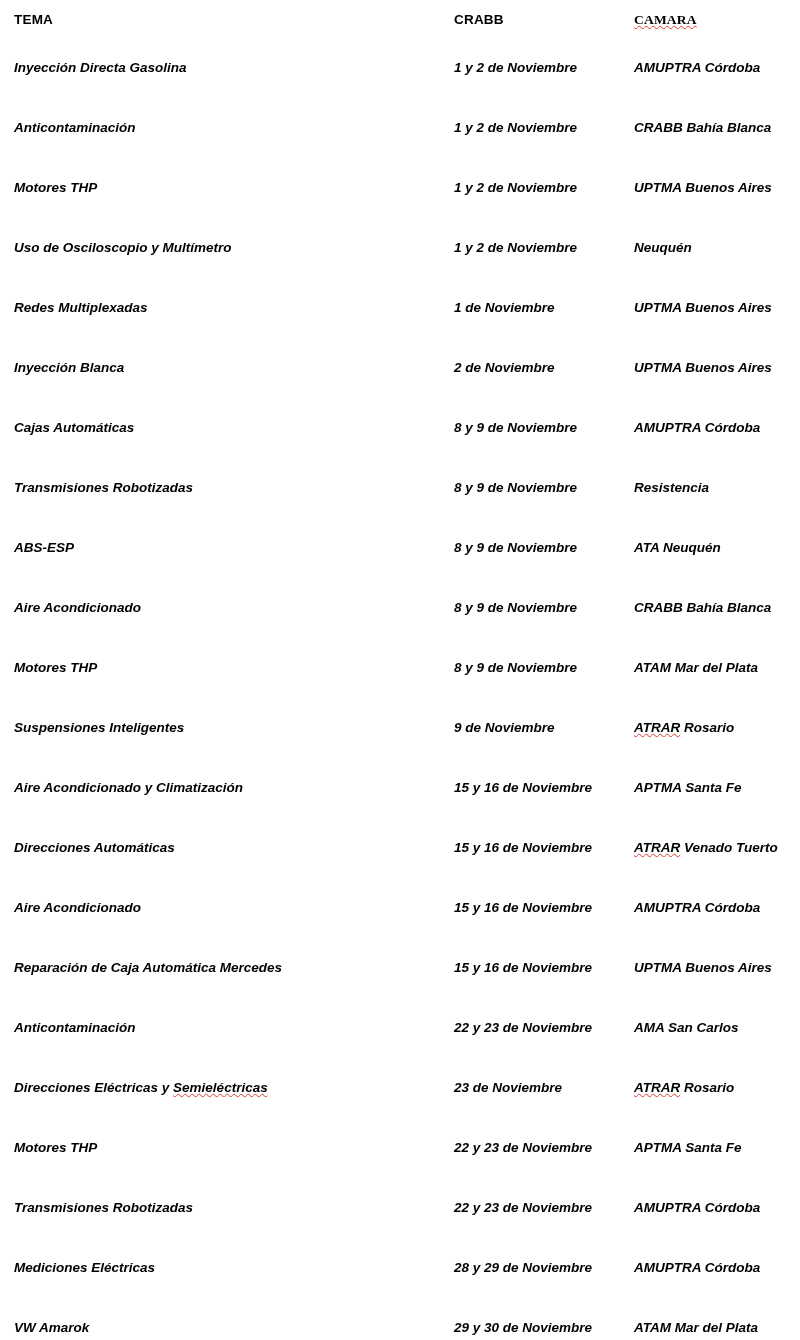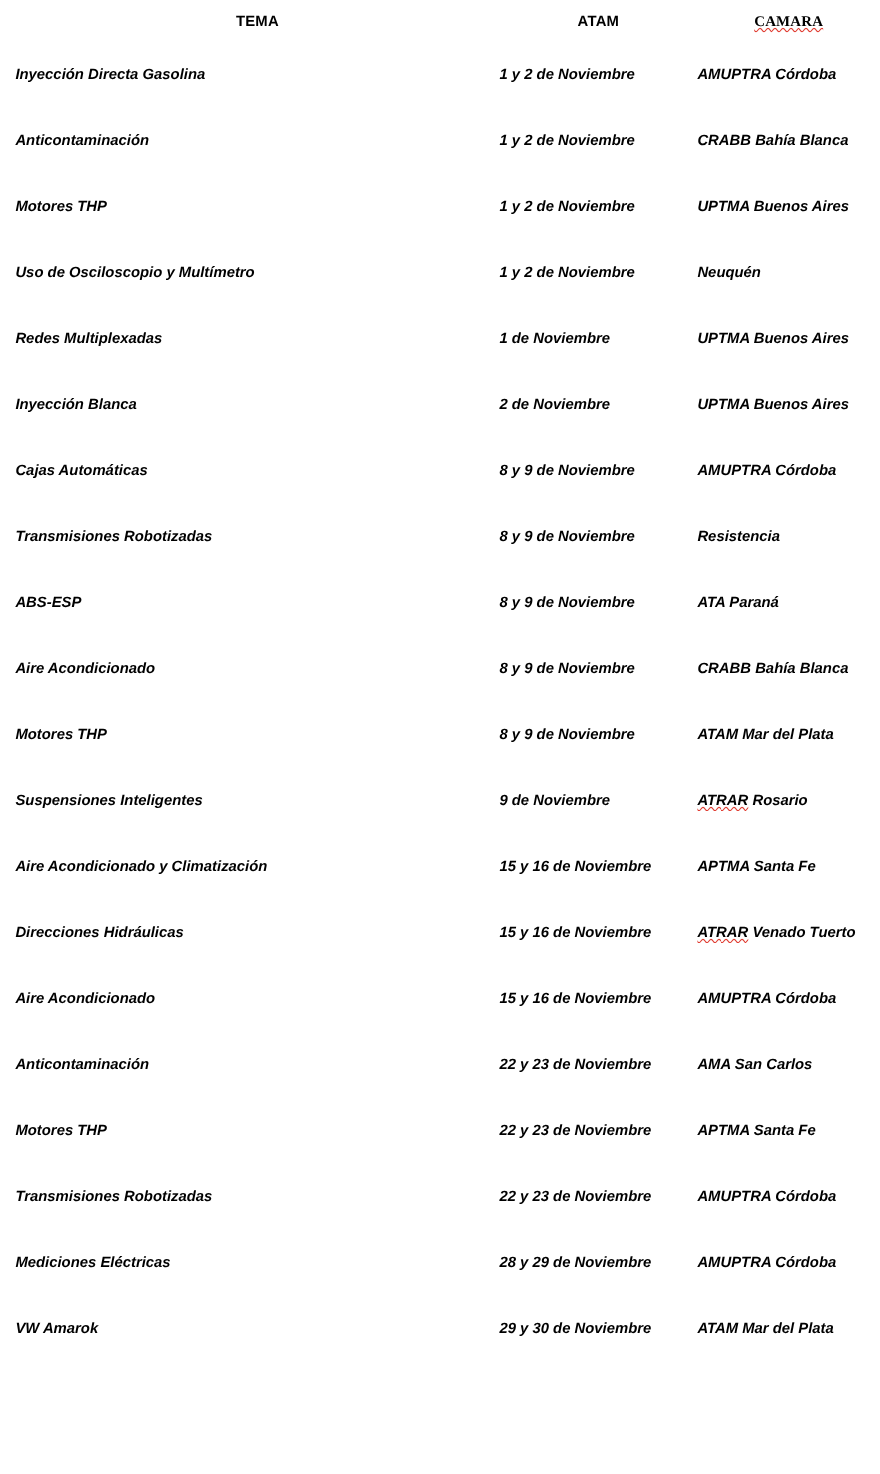--- a/index.html
+++ b/index.html
@@ -24,21 +24,21 @@
   table.schedule {
     width: 100%;
     border-collapse: collapse;
     table-layout: fixed;
   }
   table.schedule col.c-tema   { width: 440px; }
   table.schedule col.c-fecha  { width: 180px; }
   table.schedule col.c-camara { width: 166px; }
 
   thead th {
-    text-align: center;
+    text-align: left;
     font-weight: bold;
     font-style: normal;
     font-size: 13.5px;
     letter-spacing: 0.2px;
     padding: 4px 0 10px 0;
     vertical-align: top;
   }
   thead th.spellcheck {
     text-decoration: underline;
     text-decoration-color: #e03c31;
@@ -76,21 +76,21 @@
 <div class="sheet">
   <table class="schedule">
     <colgroup>
       <col class="c-tema">
       <col class="c-fecha">
       <col class="c-camara">
     </colgroup>
     <thead>
       <tr>
         <th>TEMA</th>
-        <th>ATAM</th>
+        <th>CRABB</th>
         <th class="spellcheck">CAMARA</th>
       </tr>
     </thead>
     <tbody id="schedule-body">
         <tr>
           <td class="tema">Inyección Directa Gasolina</td>
           <td class="fecha">1 y 2 de Noviembre</td>
           <td class="camara">AMUPTRA Córdoba</td>
         </tr>
         <tr>
@@ -124,21 +124,21 @@
           <td class="camara">AMUPTRA Córdoba</td>
         </tr>
         <tr>
           <td class="tema">Transmisiones Robotizadas</td>
           <td class="fecha">8 y 9 de Noviembre</td>
           <td class="camara">Resistencia</td>
         </tr>
         <tr>
           <td class="tema">ABS-ESP</td>
           <td class="fecha">8 y 9 de Noviembre</td>
-          <td class="camara">ATA Paraná</td>
+          <td class="camara">ATA Neuquén</td>
         </tr>
         <tr>
           <td class="tema">Aire Acondicionado</td>
           <td class="fecha">8 y 9 de Noviembre</td>
           <td class="camara">CRABB Bahía Blanca</td>
         </tr>
         <tr>
           <td class="tema">Motores THP</td>
           <td class="fecha">8 y 9 de Noviembre</td>
           <td class="camara">ATAM Mar del Plata</td>
@@ -147,35 +147,45 @@
           <td class="tema">Suspensiones Inteligentes</td>
           <td class="fecha">9 de Noviembre</td>
           <td class="camara"><span class="misspell">ATRAR</span> Rosario</td>
         </tr>
         <tr>
           <td class="tema">Aire Acondicionado y Climatización</td>
           <td class="fecha">15 y 16 de Noviembre</td>
           <td class="camara">APTMA Santa Fe</td>
         </tr>
         <tr>
-          <td class="tema">Direcciones Hidráulicas</td>
+          <td class="tema">Direcciones Automáticas</td>
           <td class="fecha">15 y 16 de Noviembre</td>
           <td class="camara"><span class="misspell">ATRAR</span> Venado Tuerto</td>
         </tr>
         <tr>
           <td class="tema">Aire Acondicionado</td>
           <td class="fecha">15 y 16 de Noviembre</td>
           <td class="camara">AMUPTRA Córdoba</td>
+        </tr>
+        <tr>
+          <td class="tema">Reparación de Caja Automática Mercedes</td>
+          <td class="fecha">15 y 16 de Noviembre</td>
+          <td class="camara">UPTMA Buenos Aires</td>
         </tr>
         <tr>
           <td class="tema">Anticontaminación</td>
           <td class="fecha">22 y 23 de Noviembre</td>
           <td class="camara">AMA San Carlos</td>
         </tr>
         <tr>
+          <td class="tema">Direcciones Eléctricas y <span class="misspell">Semieléctricas</span></td>
+          <td class="fecha">23 de Noviembre</td>
+          <td class="camara"><span class="misspell">ATRAR</span> Rosario</td>
+        </tr>
+        <tr>
           <td class="tema">Motores THP</td>
           <td class="fecha">22 y 23 de Noviembre</td>
           <td class="camara">APTMA Santa Fe</td>
         </tr>
         <tr>
           <td class="tema">Transmisiones Robotizadas</td>
           <td class="fecha">22 y 23 de Noviembre</td>
           <td class="camara">AMUPTRA Córdoba</td>
         </tr>
         <tr>

